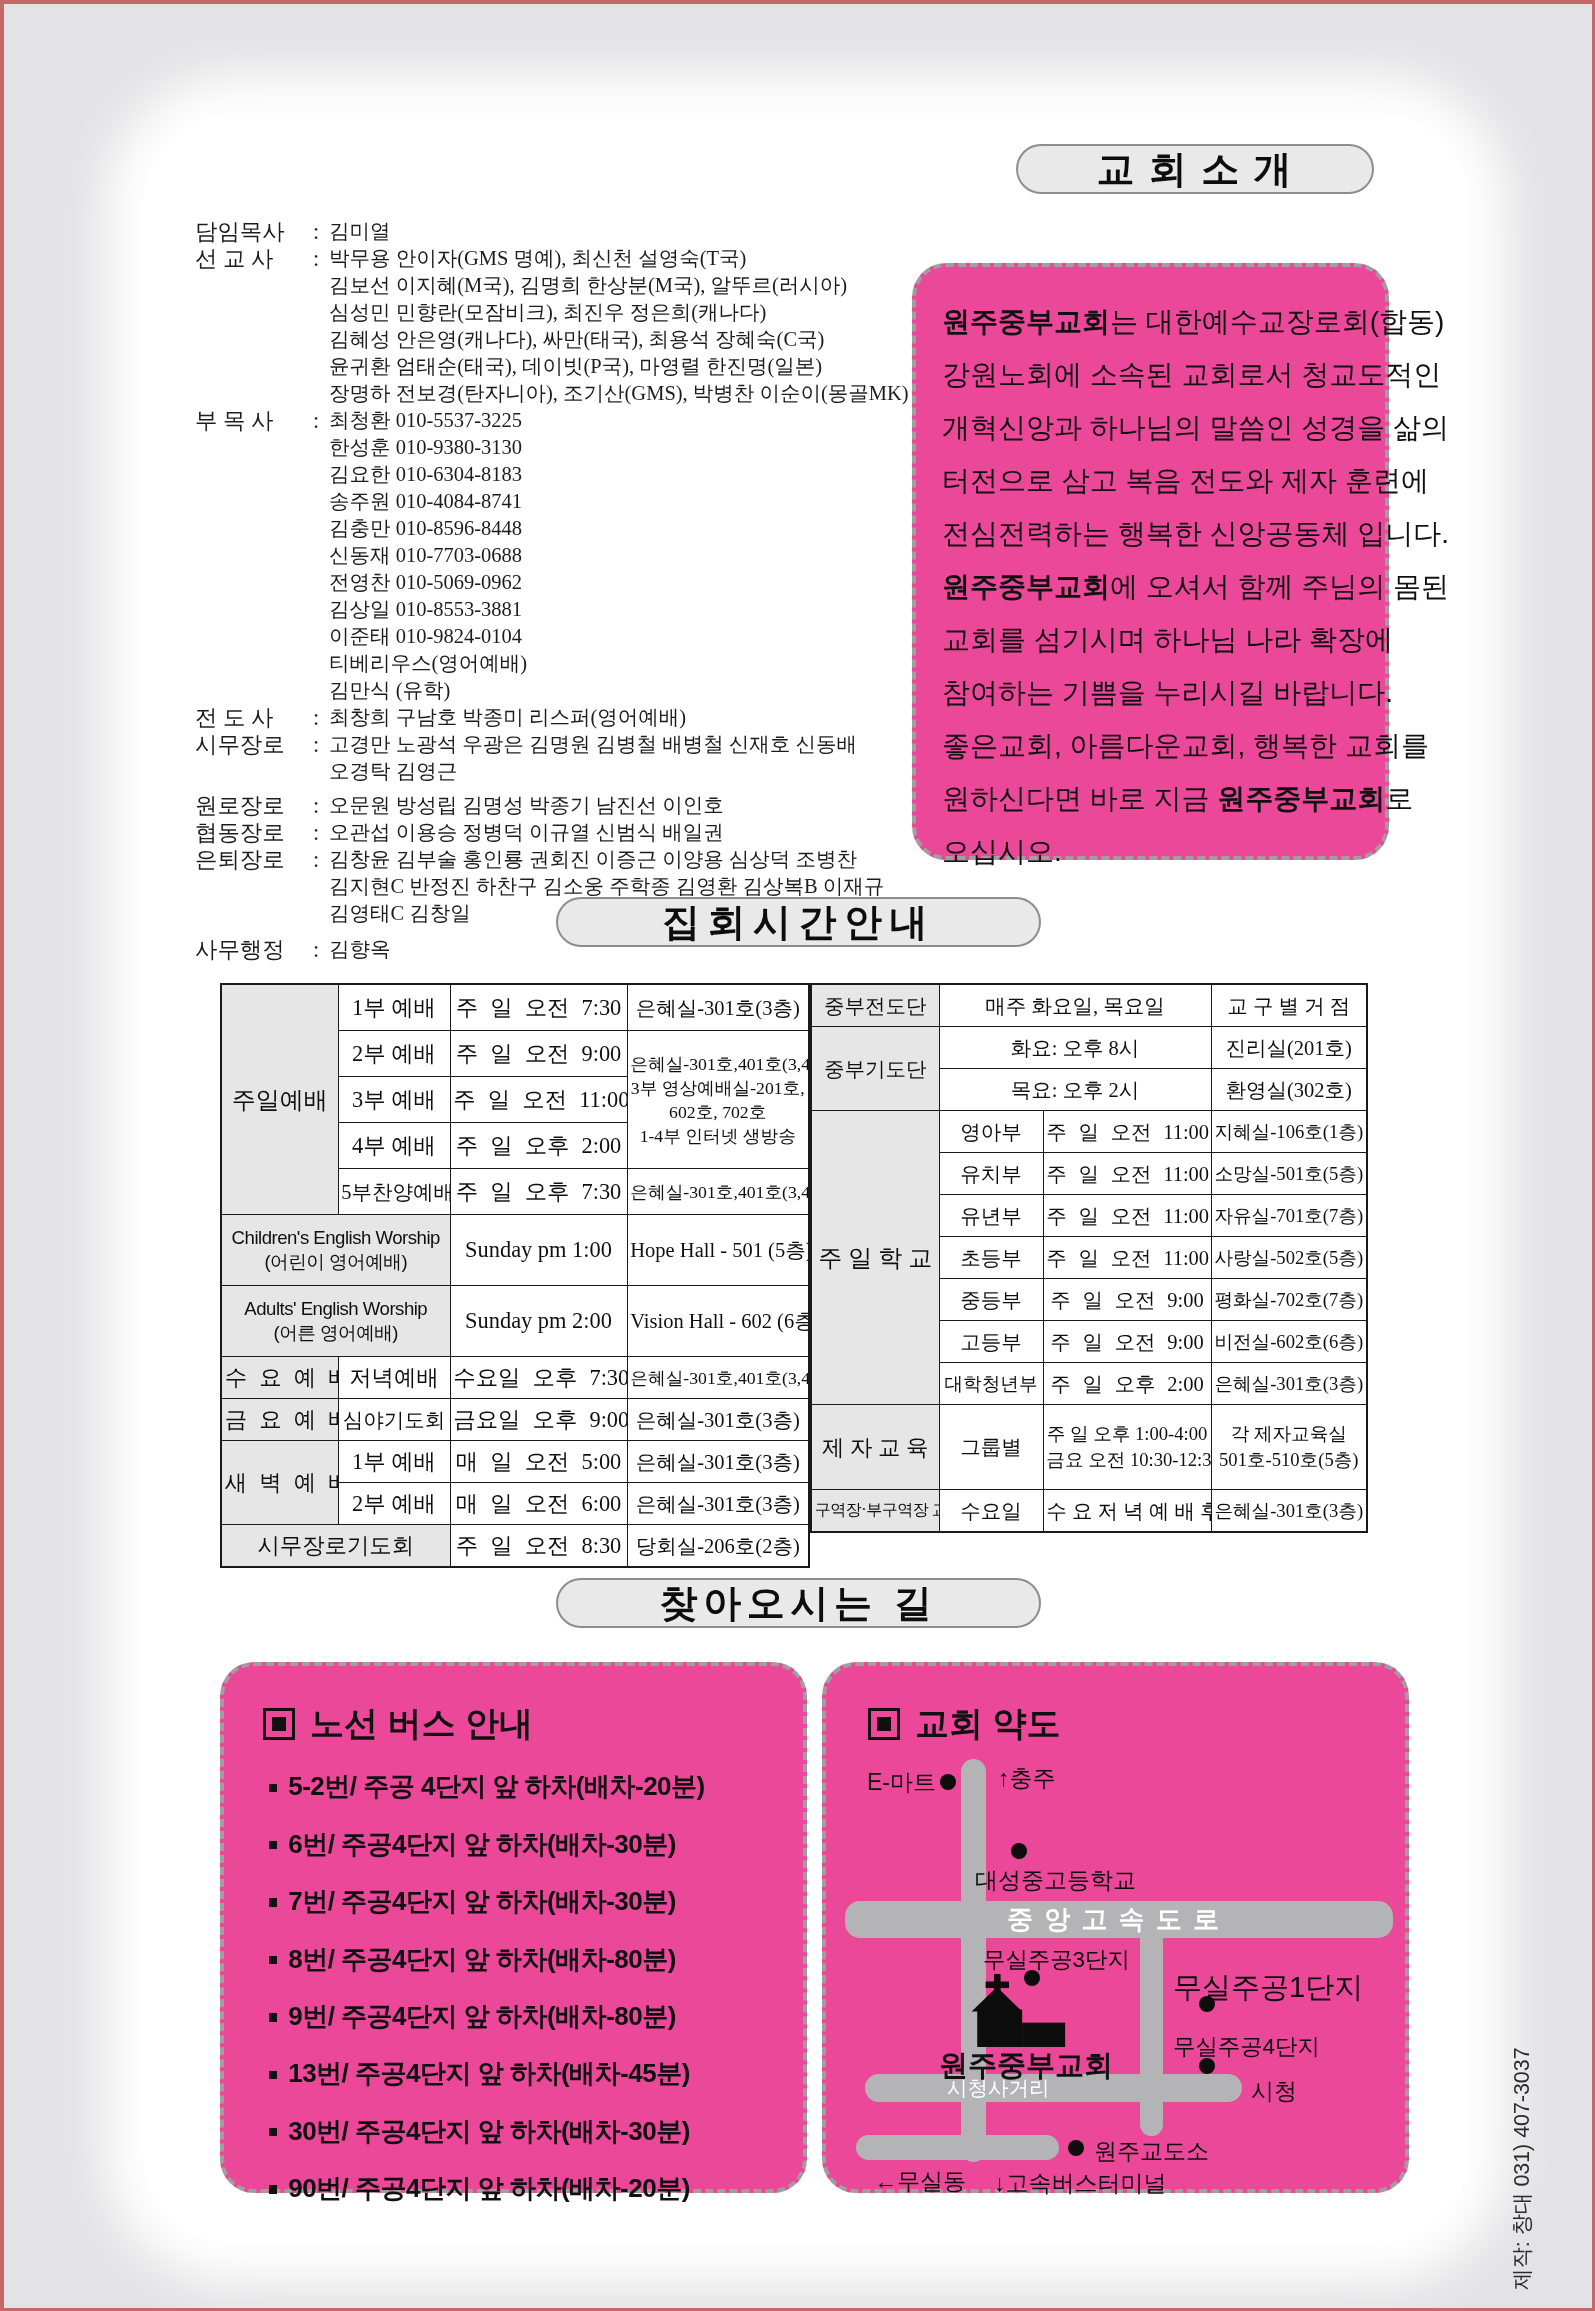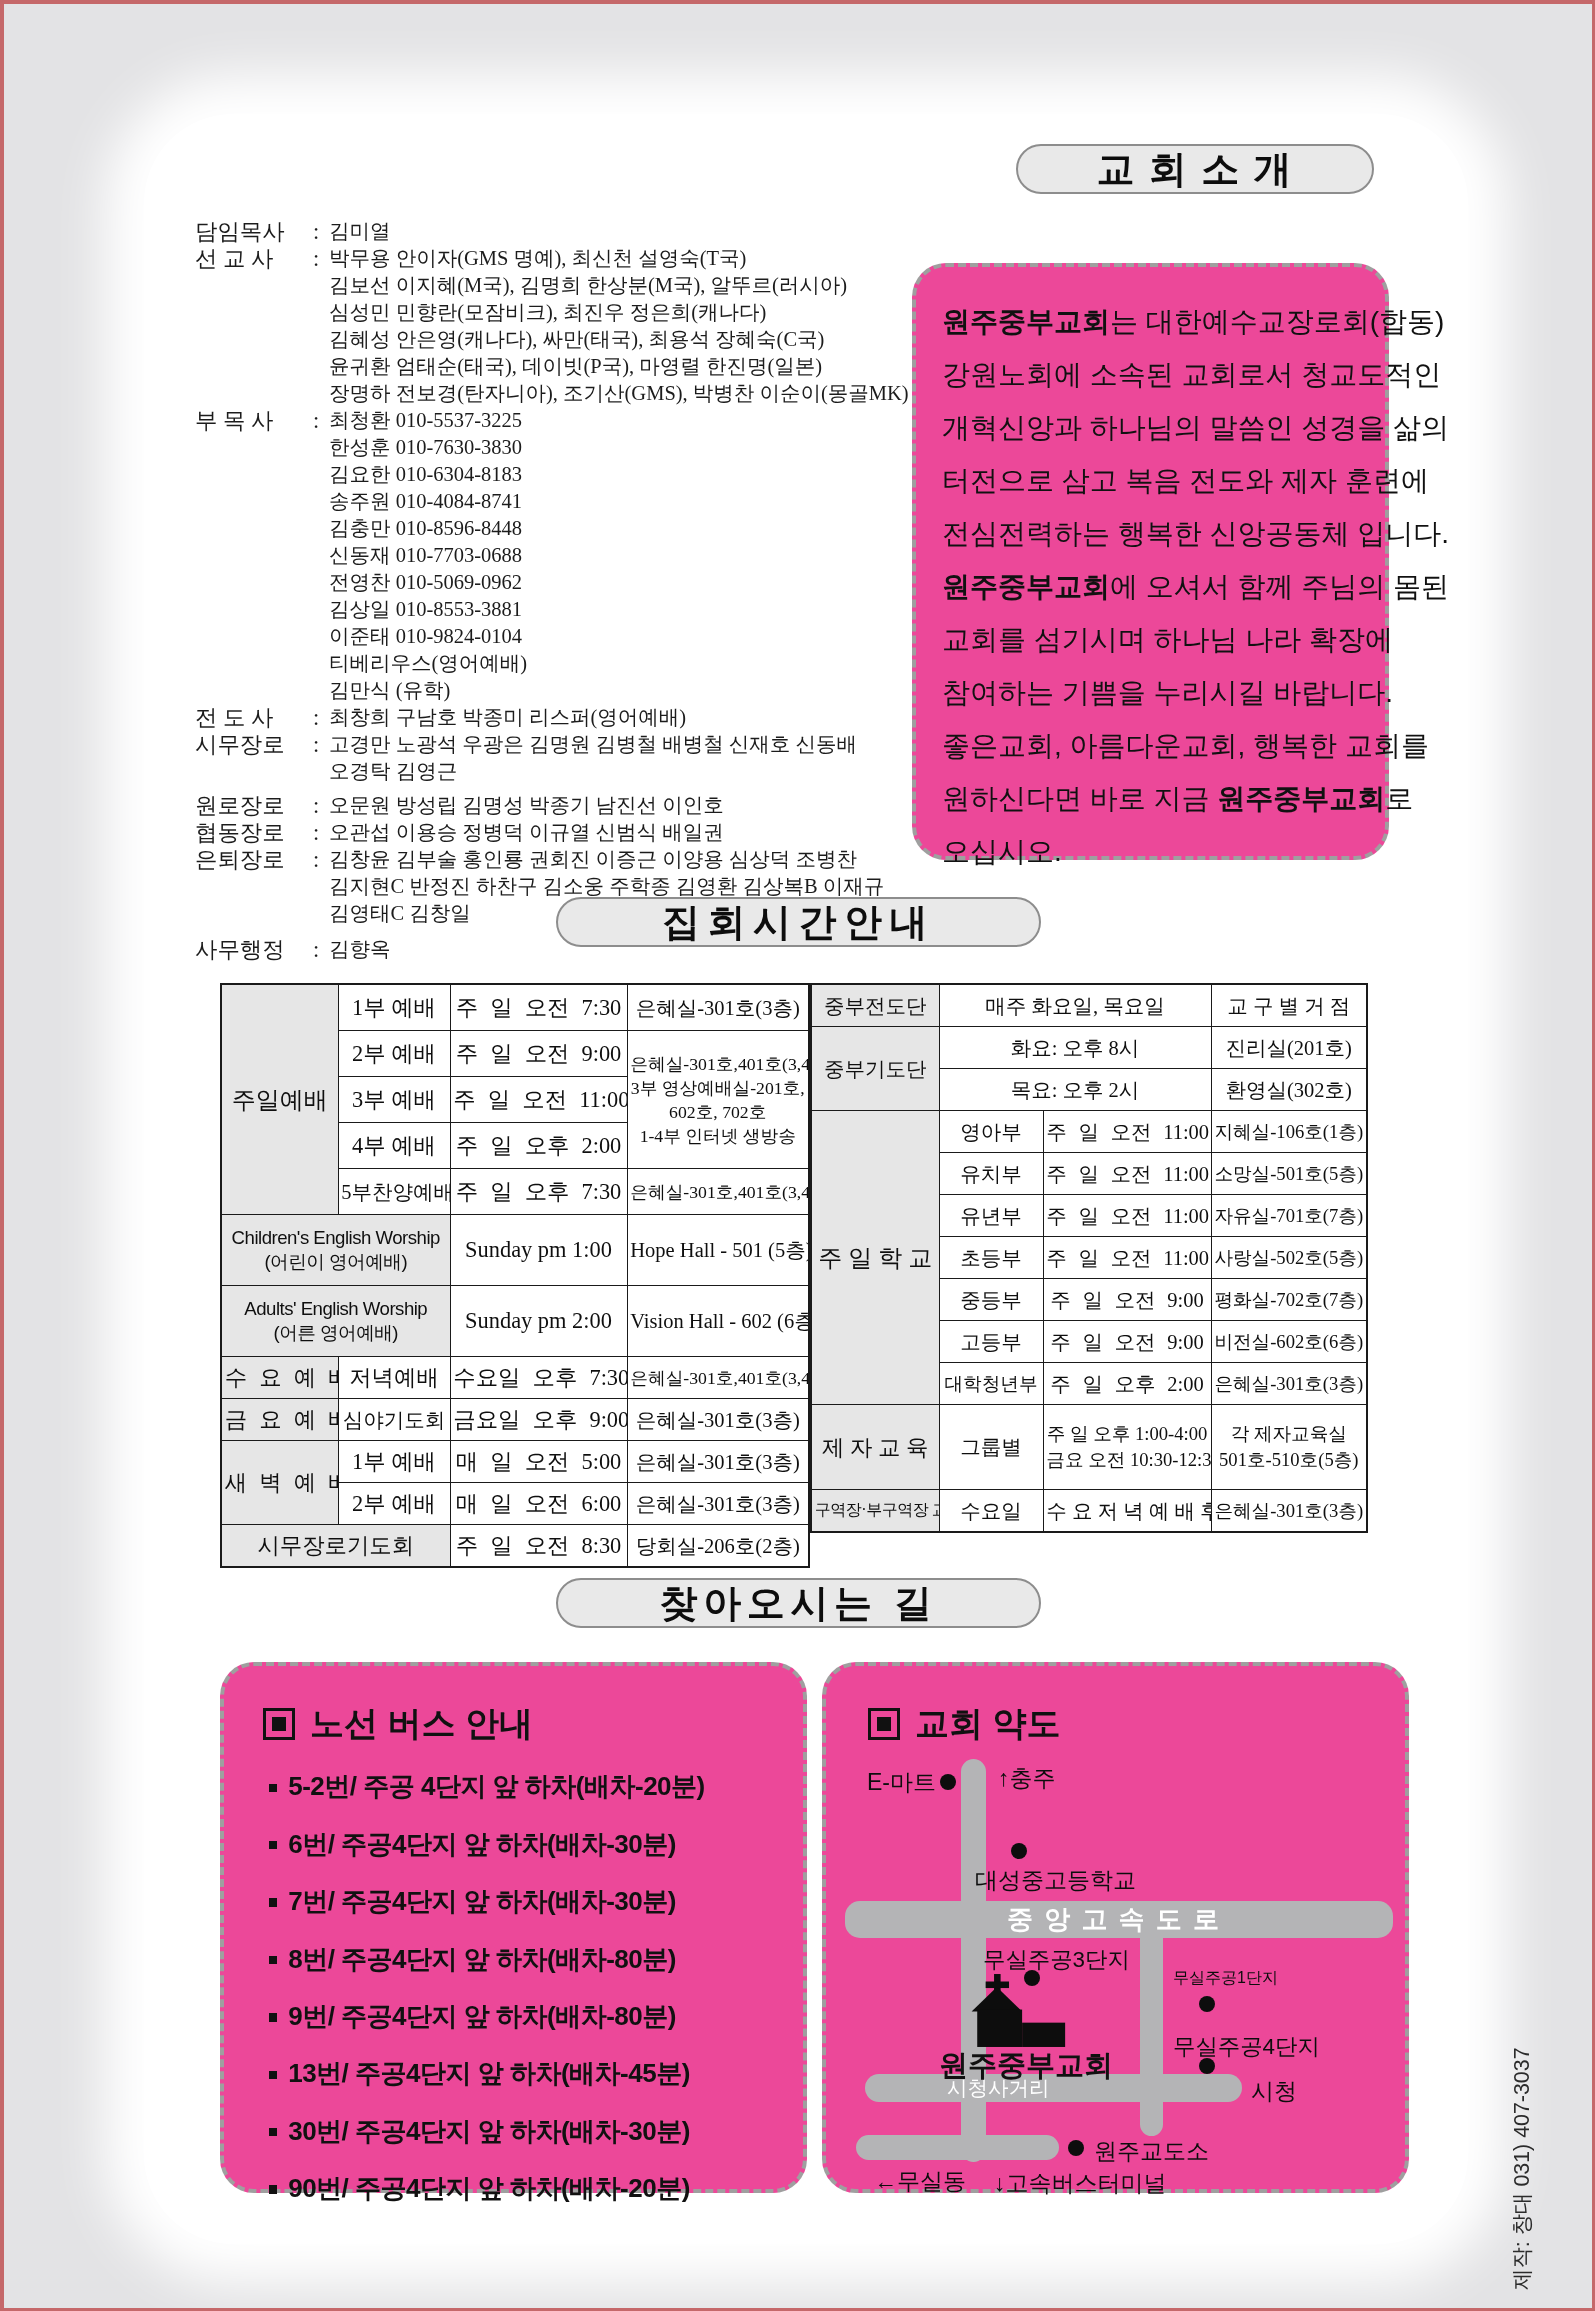--- a/index.html
+++ b/index.html
@@ -105,21 +105,21 @@
           <div>김혜성 안은영(캐나다), 싸만(태국), 최용석 장혜숙(C국)</div>
           <div>윤귀환 엄태순(태국), 데이빗(P국), 마영렬 한진명(일본)</div>
           <div>장명하 전보경(탄자니아), 조기산(GMS), 박병찬 이순이(몽골MK)</div>
         </div>
       </div>
       <div class="staff-row">
         <span class="staff-label">부 목 사</span>
         <span class="staff-colon">:</span>
         <div class="staff-lines">
           <div>최청환 010-5537-3225</div>
-          <div>한성훈 010-7630-3830</div>
+          <div>한성훈 010-9380-3130</div>
           <div>김요한 010-6304-8183</div>
           <div>송주원 010-4084-8741</div>
           <div>김충만 010-8596-8448</div>
           <div>신동재 010-7703-0688</div>
           <div>전영찬 010-5069-0962</div>
           <div>김상일 010-8553-3881</div>
           <div>이준태 010-9824-0104</div>
           <div>티베리우스(영어예배)</div>
           <div>김만식 (유학)</div>
         </div>
@@ -431,21 +431,21 @@
 
     <svg style="position:absolute;left:140px;top:308px;" width="101" height="73" viewBox="0 0 108 78">
       <rect x="30" y="0" width="7" height="28" fill="#0d0d0d"></rect>
       <rect x="21" y="8" width="25" height="7" fill="#0d0d0d"></rect>
       <polygon points="6,40 33,14 60,40" fill="#0d0d0d"></polygon>
       <rect x="12" y="38" width="48" height="40" fill="#0d0d0d"></rect>
       <rect x="60" y="52" width="46" height="26" fill="#0d0d0d"></rect>
     </svg>
     <div class="church-label">원주중부교회</div>
 
-    <div class="mlabel" style="left:347px;top:302px;font-size:16px;">무실주공1단지</div>
+    <div class="mlabel" style="left:347px;top:302px;font-size:29px;">무실주공1단지</div>
     <div class="dot" style="left:373px;top:330px;"></div>
     <div class="mlabel" style="left:347px;top:365px;font-size:22.4px;">무실주공4단지</div>
     <div class="dot" style="left:373px;top:392px;"></div>
 
     <div class="mlabel" style="left:425px;top:410px;">시청</div>
 
     <div class="dot" style="left:242px;top:474px;"></div>
     <div class="mlabel" style="left:268px;top:470px;">원주교도소</div>
     <div class="mlabel" style="left:48px;top:500px;">←무실동</div>
     <div class="mlabel" style="left:168px;top:502px;">↓고속버스터미널</div>

